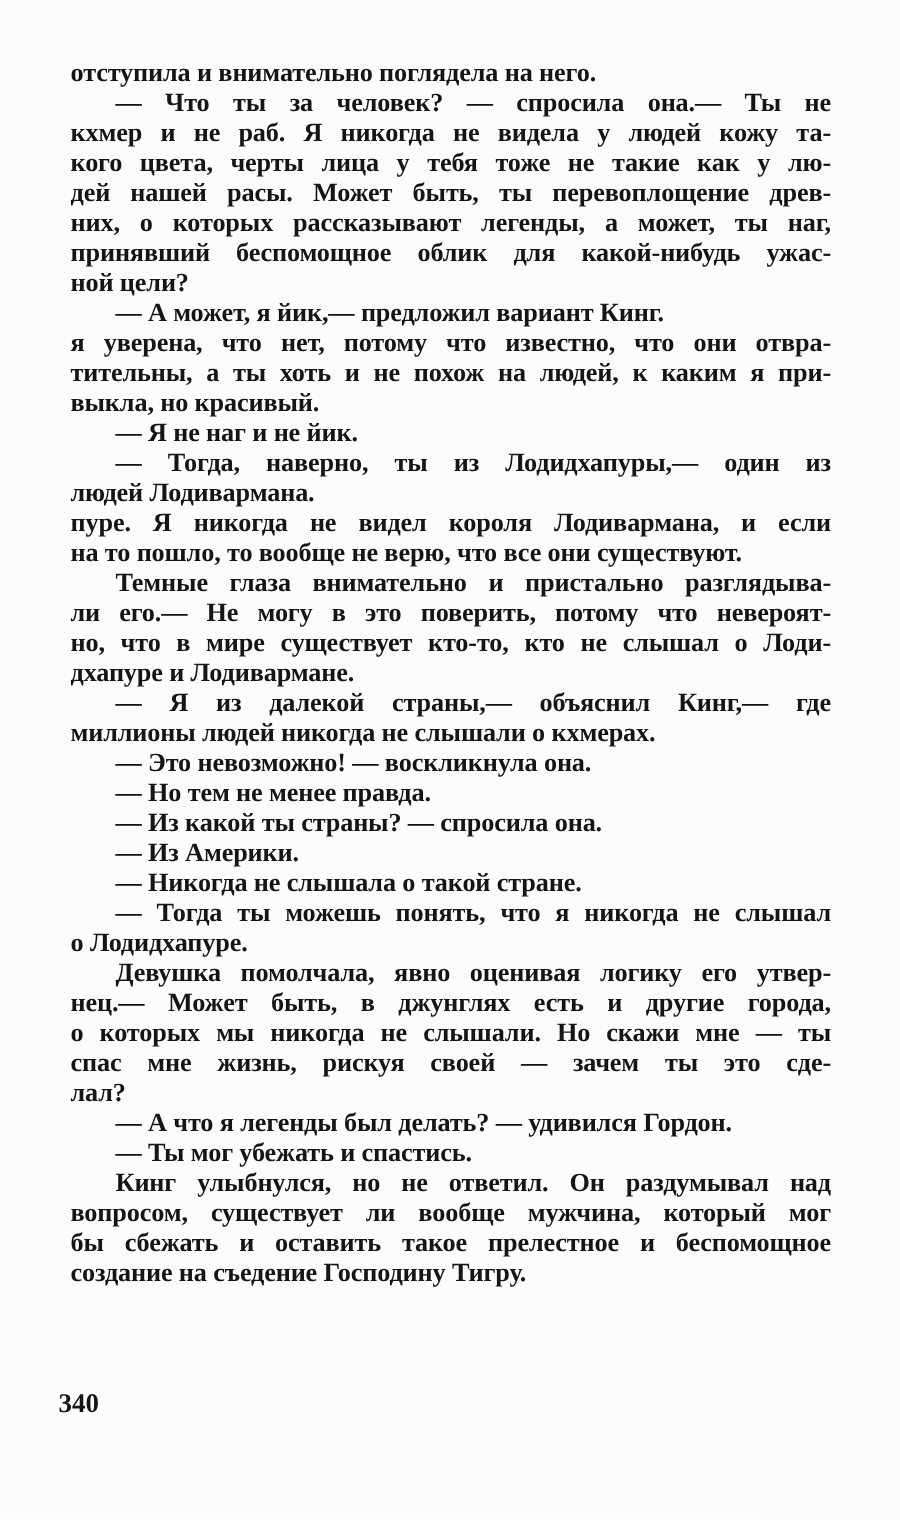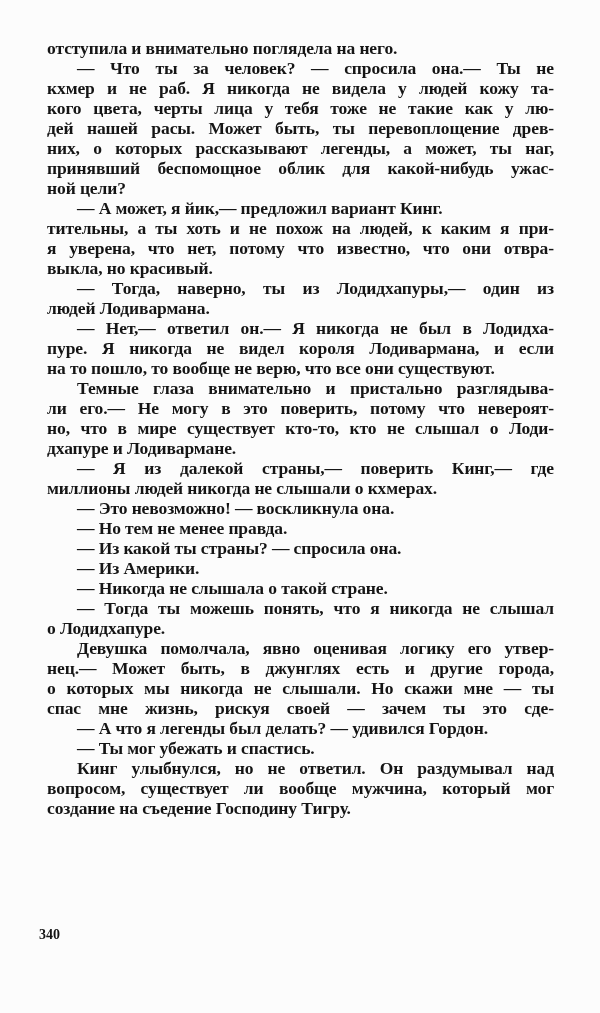--- a/index.html
+++ b/index.html
@@ -34,64 +34,66 @@
     text-align: justify;
     text-align-last: left;
   }
   .line.indent {
     text-indent: 30px;
   }
   .page-number {
     position: absolute;
     left: 39px;
     top: 925px;
-    font-size: 14px;
+    font-size: 18px;
     line-height: 20px;
     font-weight: bold;
   }
 </style>
 </head>
 <body>
 
 <div class="page" style="background: rgb(252, 252, 252); color: rgb(21, 21, 21);">
   <div class="text-block">
       <div class="line end">отступила и внимательно поглядела на него.</div>
       <div class="line indent">— Что ты за человек? — спросила она.— Ты не</div>
       <div class="line">кхмер и не раб. Я никогда не видела у людей кожу та-</div>
       <div class="line">кого цвета, черты лица у тебя тоже не такие как у лю-</div>
       <div class="line">дей нашей расы. Может быть, ты перевоплощение древ-</div>
       <div class="line">них, о которых рассказывают легенды, а может, ты наг,</div>
       <div class="line">принявший беспомощное облик для какой-нибудь ужас-</div>
       <div class="line end">ной цели?</div>
       <div class="line indent end">— А может, я йик,— предложил вариант Кинг.</div>
+      <div class="line">я уверена, что нет, потому что известно, что они отвра-</div>
       <div class="line">тительны, а ты хоть и не похож на людей, к каким я при-</div>
-      <div class="line">я уверена, что нет, потому что известно, что они отвра-</div>
       <div class="line end">выкла, но красивый.</div>
+      <div class="line indent end">— Я не наг и не йик.</div>
       <div class="line indent">— Тогда, наверно, ты из Лодидхапуры,— один из</div>
       <div class="line end">людей Лодивармана.</div>
-      <div class="line indent">— Нет,— ответил он.— Я никогда не был в Лодидха-</div>
       <div class="line">пуре. Я никогда не видел короля Лодивармана, и если</div>
       <div class="line end">на то пошло, то вообще не верю, что все они существуют.</div>
       <div class="line indent">Темные глаза внимательно и пристально разглядыва-</div>
       <div class="line">ли его.— Не могу в это поверить, потому что невероят-</div>
       <div class="line">но, что в мире существует кто-то, кто не слышал о Лоди-</div>
       <div class="line end">дхапуре и Лодивармане.</div>
-      <div class="line indent">— Я из далекой страны,— поверить Кинг,— где</div>
+      <div class="line indent">— Я из далекой страны,— объяснил Кинг,— где</div>
       <div class="line end">миллионы людей никогда не слышали о кхмерах.</div>
       <div class="line indent end">— Это невозможно! — воскликнула она.</div>
       <div class="line indent end">— Но тем не менее правда.</div>
       <div class="line indent end">— Из какой ты страны? — спросила она.</div>
       <div class="line indent end">— Из Америки.</div>
       <div class="line indent end">— Никогда не слышала о такой стране.</div>
       <div class="line indent">— Тогда ты можешь понять, что я никогда не слышал</div>
       <div class="line end">о Лодидхапуре.</div>
       <div class="line indent">Девушка помолчала, явно оценивая логику его утвер-</div>
       <div class="line">нец.— Может быть, в джунглях есть и другие города,</div>
       <div class="line">о которых мы никогда не слышали. Но скажи мне — ты</div>
       <div class="line">спас мне жизнь, рискуя своей — зачем ты это сде-</div>
+      <div class="line end">лал?</div>
       <div class="line indent end">— А что я легенды был делать? — удивился Гордон.</div>
       <div class="line indent end">— Ты мог убежать и спастись.</div>
       <div class="line indent">Кинг улыбнулся, но не ответил. Он раздумывал над</div>
       <div class="line">вопросом, существует ли вообще мужчина, который мог</div>
+      <div class="line">бы сбежать и оставить такое прелестное и беспомощное</div>
       <div class="line end">создание на съедение Господину Тигру.</div>
     </div>
   <div class="page-number">340</div>
 </div>
 
 </body></html>

